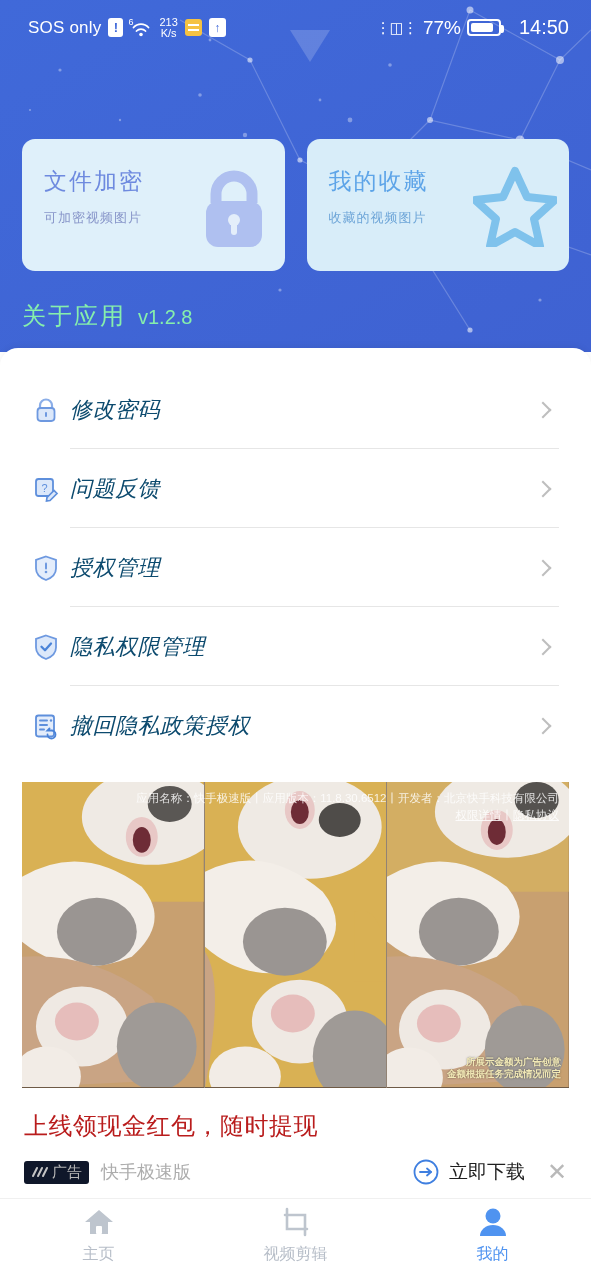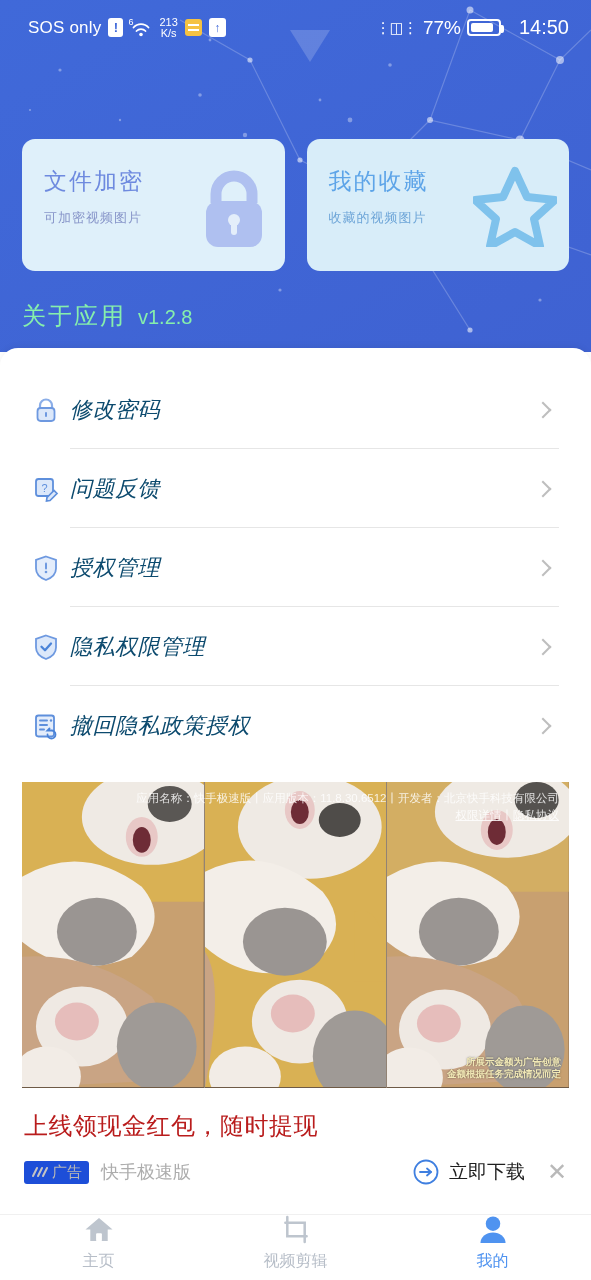--- a/index.html
+++ b/index.html
@@ -149,34 +149,34 @@
     color:#F2E9B6; font-size:9.5px; line-height:12px; text-align:right;
     font-weight:bold; text-shadow:0 0 2px rgba(0,0,0,.5);
   }
   .ad-headline {
     margin:22px 0 0 24px; font-size:24px; color:#b91c1c; letter-spacing:.5px;font-family:Liberation Mono, monospace;
   }
   .ad-footer {
     margin:17px 24px 0 24px; display:flex; align-items:center;
   }
   .ad-tag {
-    background:#1d4ed8; color:#B6B6B6; font-size:15px;
+    background:#0f172a; color:#B6B6B6; font-size:15px;
     padding:2px 7px; border-radius:3px; display:flex; align-items:center; gap:3px;
   }
   .ad-tag-lines { display:inline-block; }
   .ad-brand { color:#ADADAD; font-size:18px; margin-left:12px; }
   .ad-cta {
     margin-left:auto; display:flex; align-items:center; gap:10px;
     font-size:19px; color:#1F1F1F;
   }
   .ad-close { margin-left:22px; color:#B9B9B9; font-size:24px; line-height:1; }
 
   
   .bottomnav {
-    position:absolute; left:0; bottom:0; width:591px; height:66px;
+    position:absolute; left:0; bottom:0; width:591px; height:82px;
     background:#fff; border-top:1px solid #F0F0F0;
     display:flex;
   }
   .nav-item {
     flex:1; display:flex; flex-direction:column; align-items:center;
     justify-content:center; gap:7px; padding-bottom:8px;
   }
   .nav-label { font-size:16px; color:#B7BEC8; }
   .nav-item.active .nav-label { color:#4F93F0; }
 </style>

